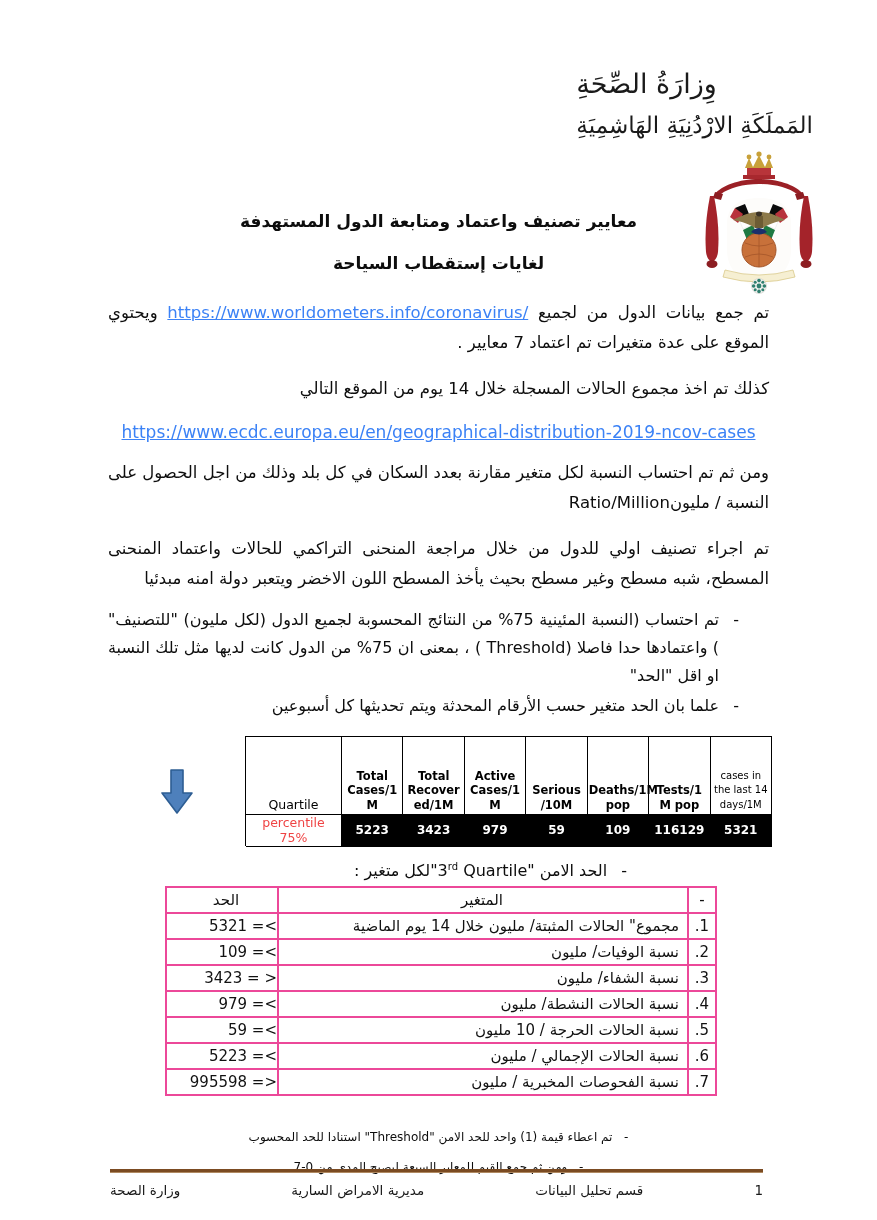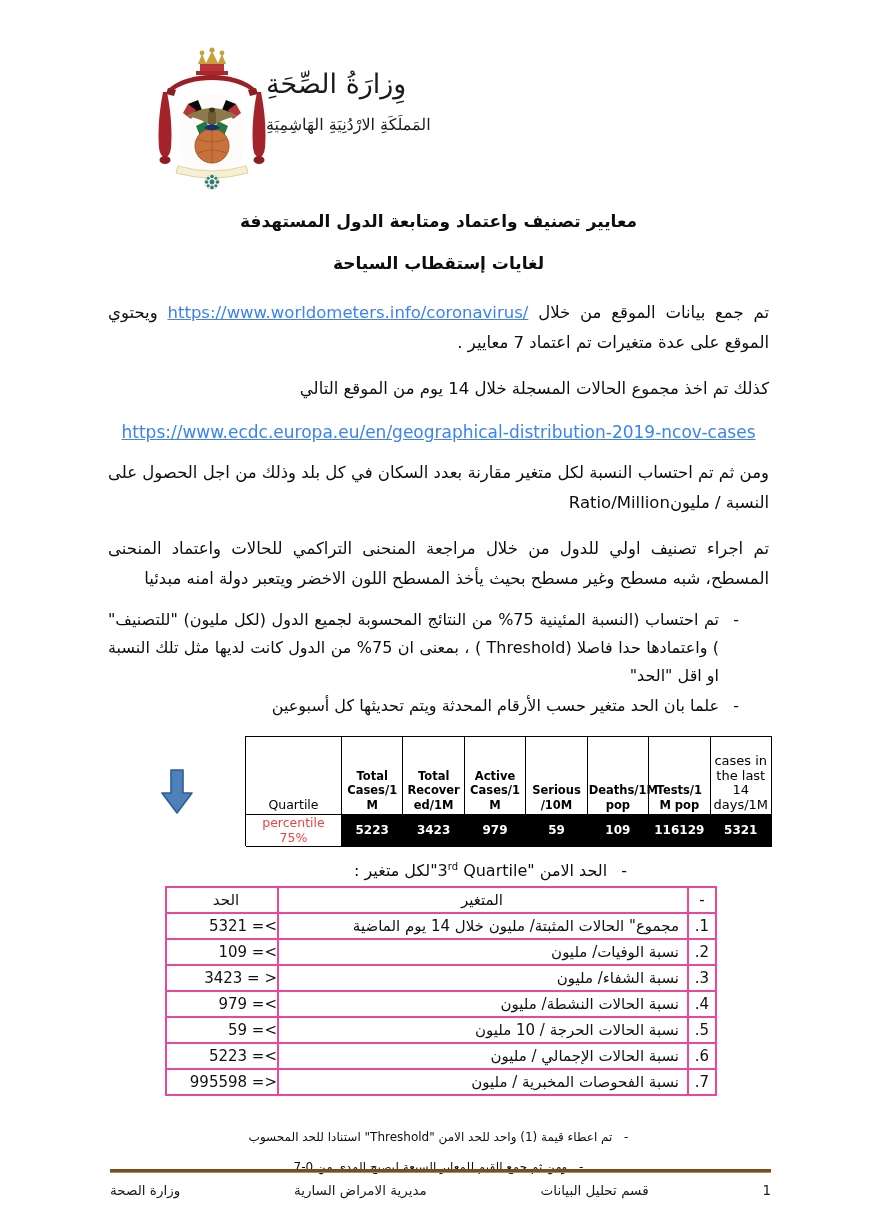--- a/index.html
+++ b/index.html
@@ -22,21 +22,21 @@
   }
 
   
   .header {
     position: relative;
     height: 200px;
     padding-top: 42px;
   }
   .header-inner {
     display: flex;
-    flex-direction: row;
+    flex-direction: column;
     justify-content: flex-end;
     align-items: flex-start;
     padding-left: 140px;
     padding-right: 64px;
   }
   .emblem {
     width: 108px;
     height: 150px;
     flex: 0 0 auto;
     margin-right: 0px;
@@ -50,21 +50,21 @@
     padding-top: 22px;
   }
   .ministry-line1, .ministry-line2 {
     font-family: "DejaVu Serif", "Liberation Serif", serif;
     color: #1a1a1a;
     direction: rtl;
     white-space: nowrap;
     letter-spacing: .5px;
   }
   .ministry-line1 { font-size: 27px; line-height: 40px; }
-  .ministry-line2 { font-size: 16px; line-height: 42px; }
+  .ministry-line2 { font-size: 23px; line-height: 42px; }
 
   
   .doc-title {
     text-align: center;
     font-weight: bold;
     font-size: 17px;
     direction: rtl;
     margin: 0;
     line-height: 34px;
   }
@@ -158,21 +158,21 @@
     width: 138px;
     height: 78px;
   }
   table.t1 td.blank-head {
     vertical-align: bottom;
     font-weight: normal;
     font-size: 12.5px;
     width: 96px;
   }
   table.t1 td.h { height: 78px; }
-  table.t1 td.light { font-weight: normal; font-size: 13px; }
+  table.t1 td.light { font-weight: normal; font-size: 10px; }
   table.t1 tr.vals td {
     background: #000;
     color: #fff;
     font-weight: bold;
     font-size: 12px;
     height: 21px;
     vertical-align: middle;
     padding: 1px;
   }
   table.t1 tr.vals td.label {
@@ -256,21 +256,21 @@
   }
   .bottom-bullets li .bullet-dash {
     display: inline-block;
     width: 16px;
     text-align: right;
   }
 
   
   .footer {
     position: absolute;
-    left: 0; right: 8px;
+    left: 0; right: 16px;
     bottom: 22px;
     padding: 0 98px 0 110px;
   }
   .footer-rule {
     height: 4px;
     background: #7b4b22;
     border-bottom: 1px solid #b08a62;
     margin-bottom: 9px;
   }
   .footer-row {
@@ -352,21 +352,21 @@
           </g>
         </svg>
       </div>
     </div>
   </div>
 
   <div class="doc-title t1">معايير تصنيف واعتماد ومتابعة الدول المستهدفة</div>
   <div class="doc-title t2">لغايات إستقطاب السياحة</div>
 
   <div class="body-block" style="margin-top:18px;">
-    <p class="para"><span>تم جمع بيانات الموقع من خلال</span> <a class="link" href="#">https://www.worldometers.info/coronavirus/</a> <span>ويحتوي الموقع على عدة متغيرات تم اعتماد 7 معايير .</span></p>
+    <p class="para"><span>تم جمع بيانات الدول من لجميع</span> <a class="link" href="#">https://www.worldometers.info/coronavirus/</a> <span>ويحتوي الموقع على عدة متغيرات تم اعتماد 7 معايير .</span></p>
 
     <p class="para spaced">كذلك تم اخذ مجموع الحالات المسجلة خلال 14 يوم من الموقع التالي</p>
 
     <div class="link-center">
       <a class="link" href="#">https://www.ecdc.europa.eu/en/geographical-distribution-2019-ncov-cases</a>
     </div>
 
     <p class="para spaced"><span>ومن ثم تم احتساب النسبة لكل متغير مقارنة بعدد السكان في كل بلد وذلك من اجل الحصول على النسبة / مليون</span><span class="ltr-inline">Ratio/Million</span></p>
 
     <p class="para spaced">تم اجراء تصنيف اولي للدول من خلال مراجعة المنحنى التراكمي للحالات واعتماد المنحنى المسطح، شبه مسطح وغير مسطح بحيث يأخذ المسطح اللون الاخضر ويتعبر دولة امنه مبدئيا</p>

